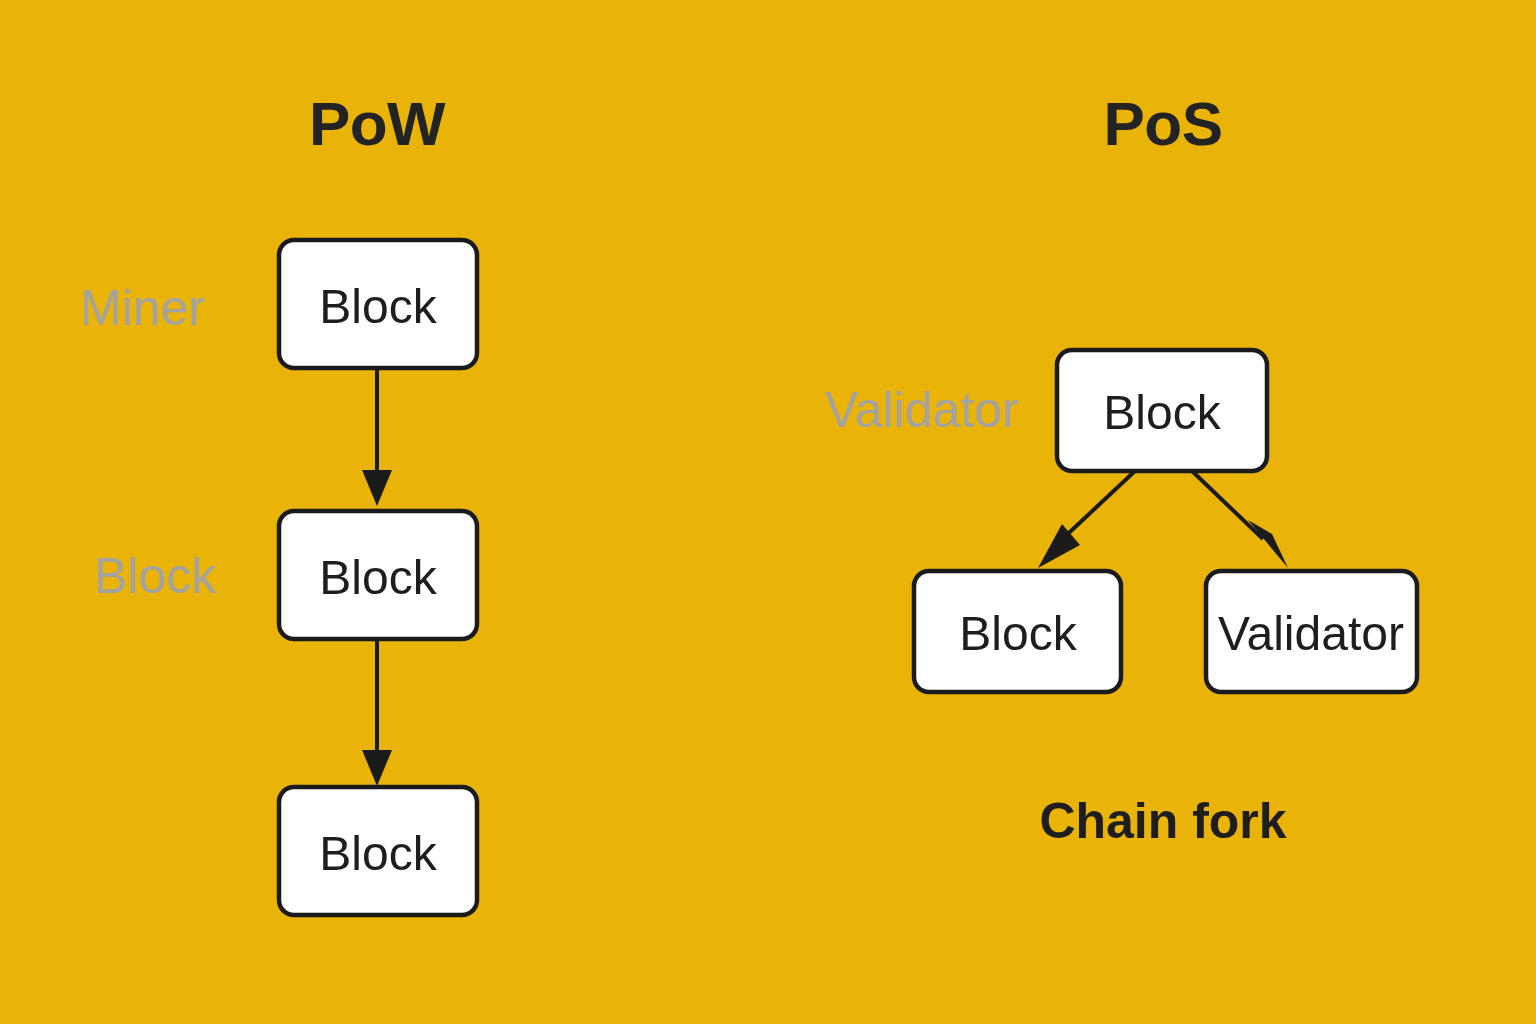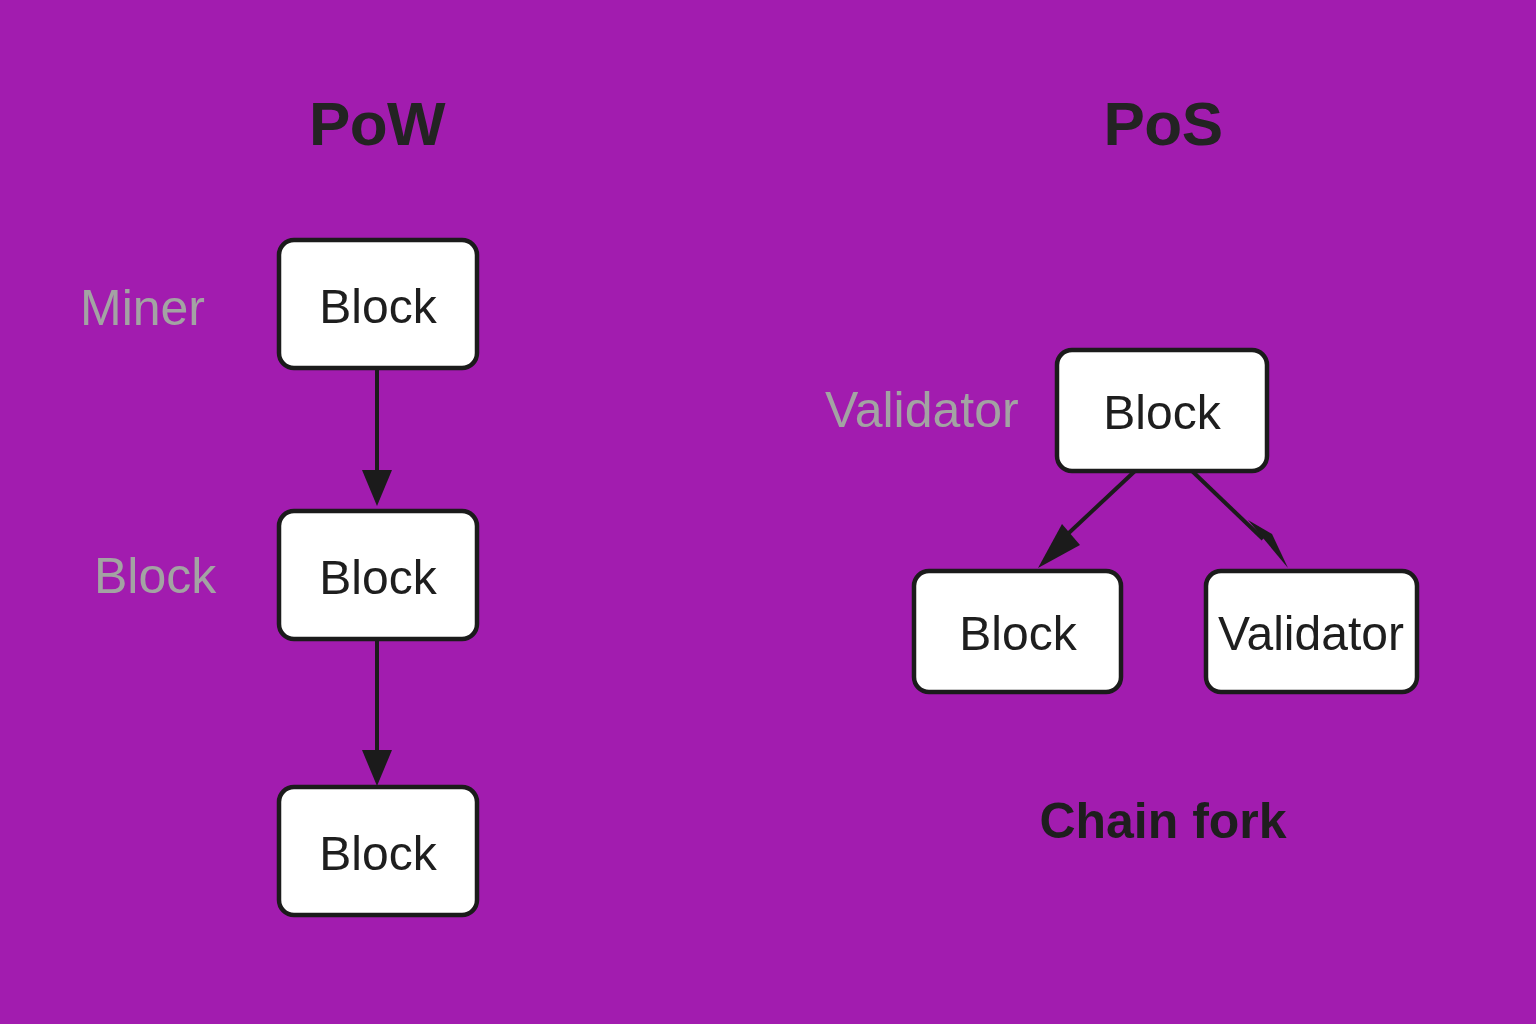--- a/index.html
+++ b/index.html
@@ -10,21 +10,21 @@
   body {
     width: 1536px;
     height: 1024px;
     overflow: hidden;
     font-family: "Liberation Sans", sans-serif;
   }
   #canvas {
     position: relative;
     width: 1536px;
     height: 1024px;
-    background: #a21caf;
+    background: #eab308;
   }
   #diagram-svg {
     position: absolute;
     top: 0;
     left: 0;
     width: 1536px;
     height: 1024px;
   }
   .column-title {
     font-family: "Liberation Sans", sans-serif;

